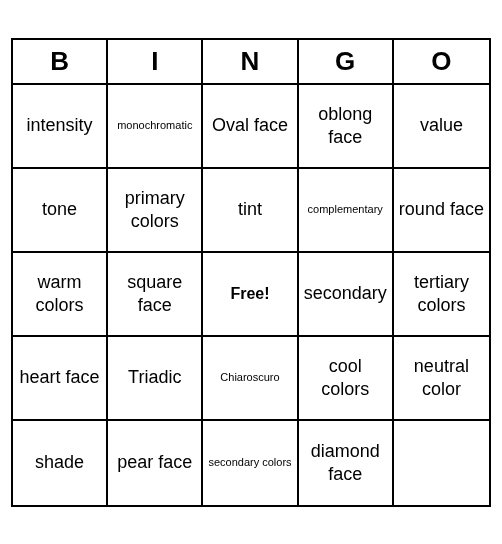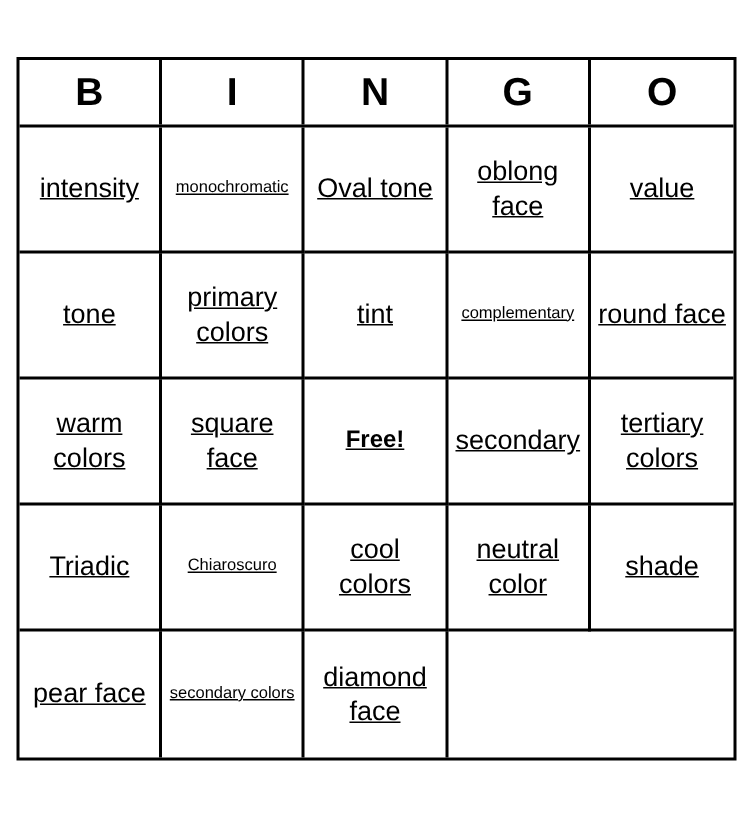--- a/index.html
+++ b/index.html
@@ -39,21 +39,20 @@
     }
 
     .bingo-header-cell:last-child {
       border-right: none;
     }
 
     .bingo-grid {
       display: grid;
       grid-template-columns: repeat(5, 1fr);
       grid-template-rows: repeat(5, 84px);
-      text-decoration: underline;
     }
 
     .bingo-cell {
       border-right: 2px solid #000;
       border-bottom: 2px solid #000;
       display: flex;
       align-items: center;
       justify-content: center;
       text-align: center;
       padding: 4px;
@@ -100,21 +99,21 @@
       <div class="bingo-header-cell">O</div>
     </div>
   <div class="bingo-grid">
   <div class="bingo-cell">
         <span class="cell-text large">intensity</span>
       </div>
       <div class="bingo-cell">
         <span class="cell-text small">monochromatic</span>
       </div>
       <div class="bingo-cell">
-        <span class="cell-text large">Oval tone</span>
+        <span class="cell-text large">Oval face</span>
       </div>
       <div class="bingo-cell">
         <span class="cell-text large">oblong face</span>
       </div>
       <div class="bingo-cell">
         <span class="cell-text large">value</span>
       </div>
       <div class="bingo-cell">
         <span class="cell-text large">tone</span>
       </div>
@@ -139,20 +138,23 @@
       <div class="bingo-cell">
         <span class="cell-text free">Free!</span>
       </div>
       <div class="bingo-cell">
         <span class="cell-text large">secondary</span>
       </div>
       <div class="bingo-cell">
         <span class="cell-text large">tertiary colors</span>
       </div>
       <div class="bingo-cell">
+        <span class="cell-text large">heart face</span>
+      </div>
+      <div class="bingo-cell">
         <span class="cell-text large">Triadic</span>
       </div>
       <div class="bingo-cell">
         <span class="cell-text small">Chiaroscuro</span>
       </div>
       <div class="bingo-cell">
         <span class="cell-text large">cool colors</span>
       </div>
       <div class="bingo-cell">
         <span class="cell-text large">neutral color</span>

